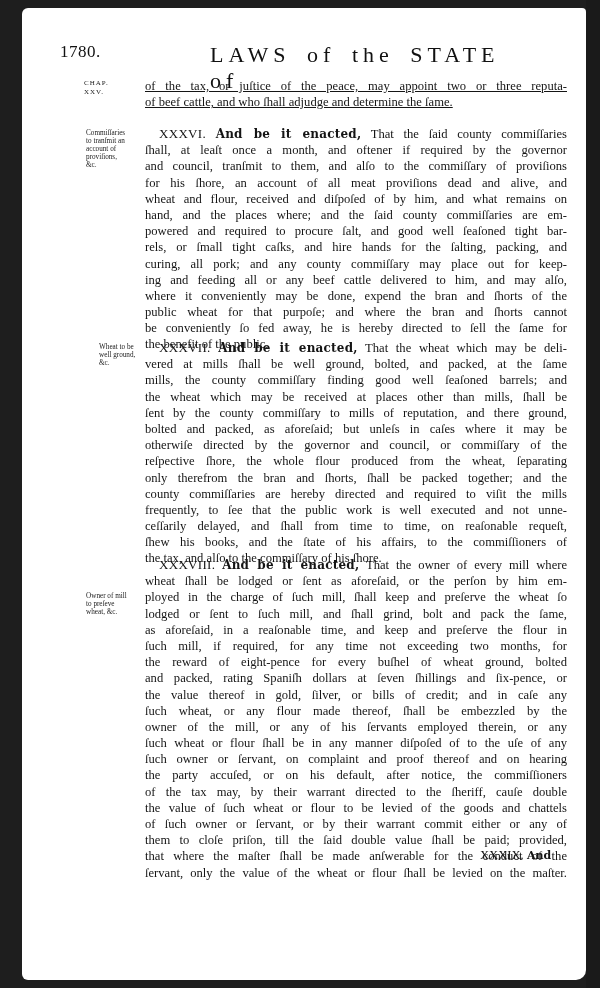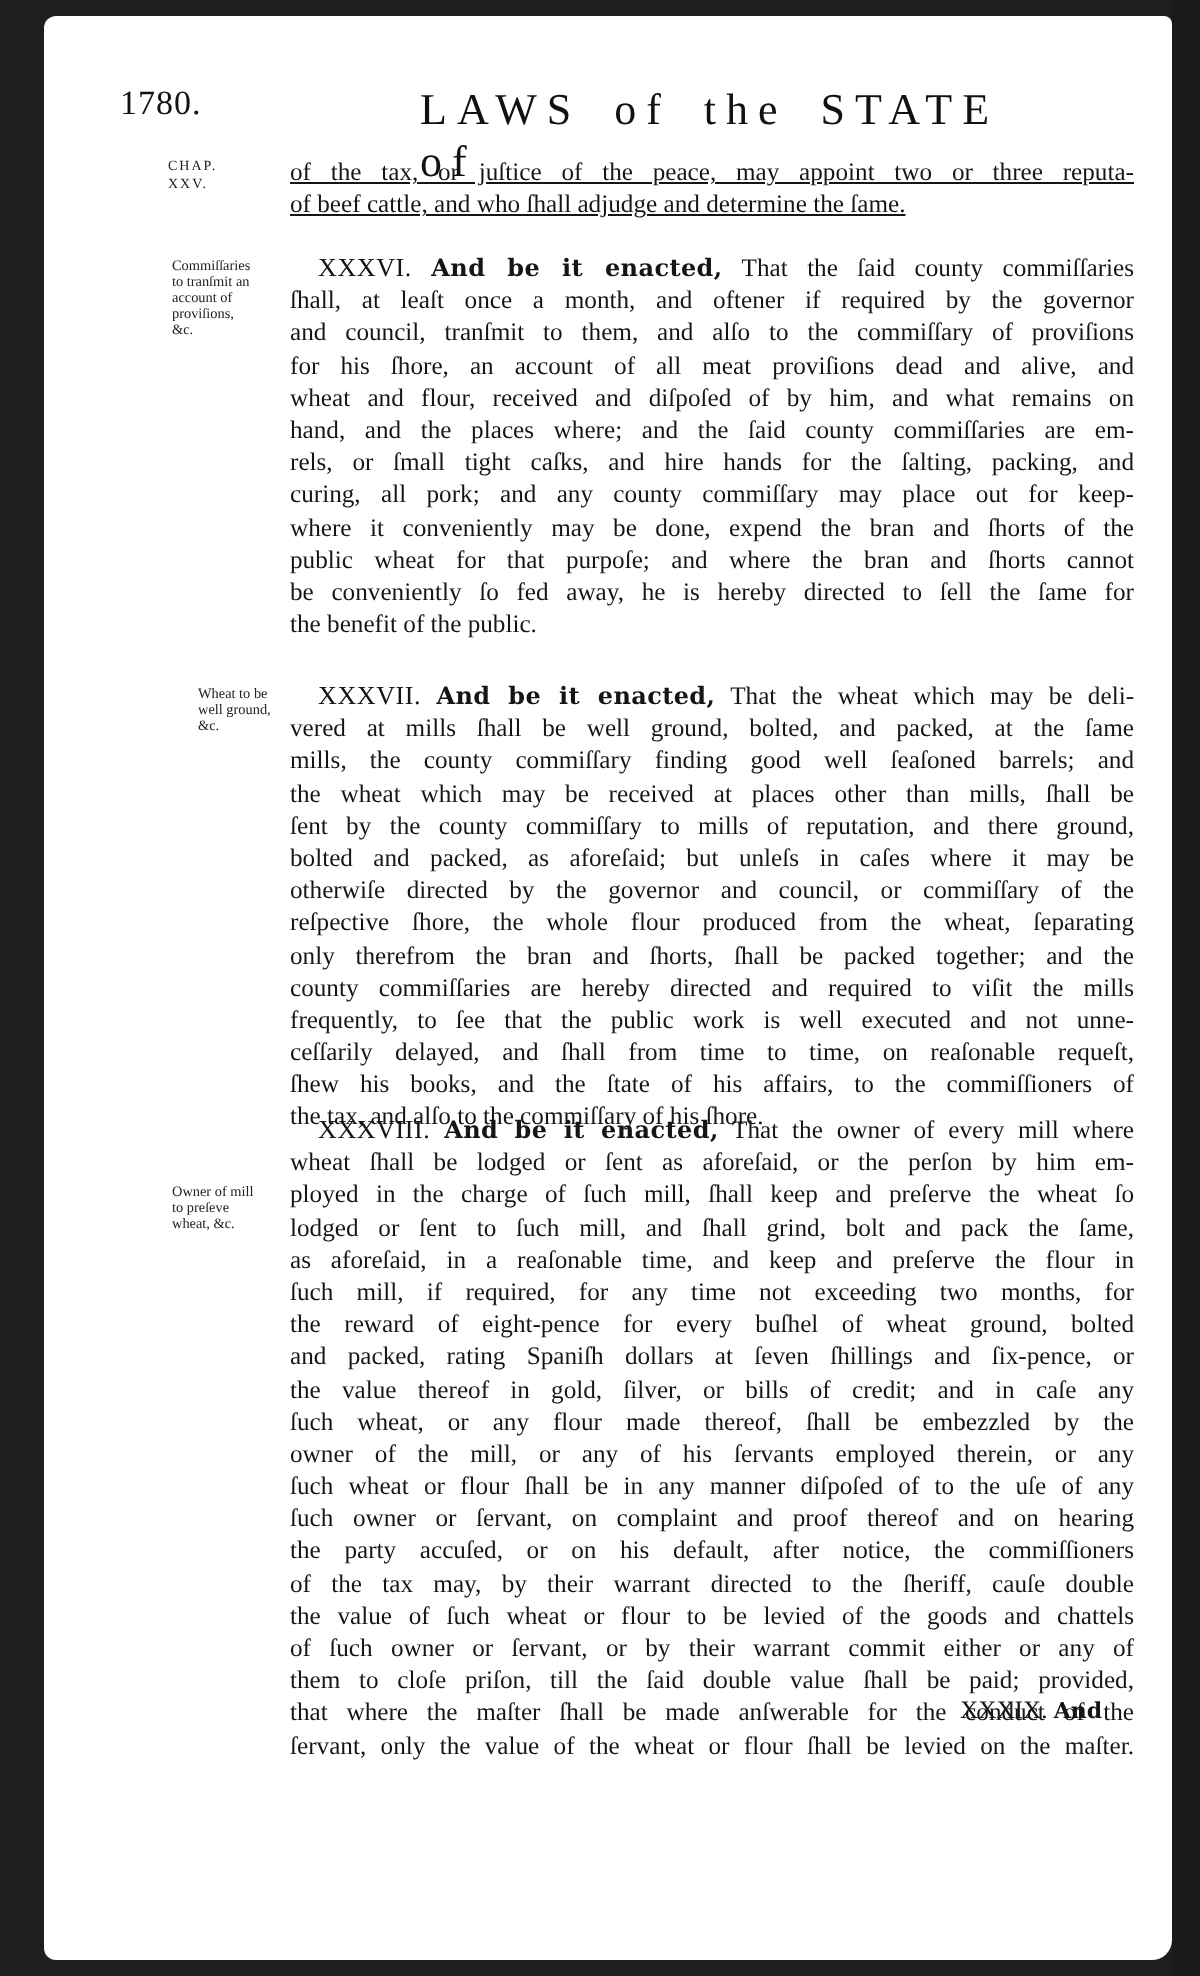--- a/index.html
+++ b/index.html
@@ -102,22 +102,24 @@
   <span class="line" style="padding-left:14px;">
     <span class="sec-num">XXXVI.</span>
     <span class="blackletter">And be it enacted,</span>
     <span>That the ſaid county commiſſaries</span>
   </span>
   <span class="line">ſhall, at leaſt once a month, and oftener if required by the governor</span>
   <span class="line">and council, tranſmit to them, and alſo to the commiſſary of proviſions</span>
   <span class="line">for his ſhore, an account of all meat proviſions dead and alive, and</span>
   <span class="line">wheat and flour, received and diſpoſed of by him, and what remains on</span>
   <span class="line">hand, and the places where; and the ſaid county commiſſaries are em-</span>
+  <span class="line">powered and required to procure ſalt, and good well ſeaſoned tight bar-</span>
   <span class="line">rels, or ſmall tight caſks, and hire hands for the ſalting, packing, and</span>
   <span class="line">curing, all pork; and any county commiſſary may place out for keep-</span>
+  <span class="line">ing and feeding all or any beef cattle delivered to him, and may alſo,</span>
   <span class="line">where it conveniently may be done, expend the bran and ſhorts of the</span>
   <span class="line">public wheat for that purpoſe; and where the bran and ſhorts cannot</span>
   <span class="line">be conveniently ſo fed away, he is hereby directed to ſell the ſame for</span>
   <span class="line last">the benefit of the public.</span>
 </div>
 
 <div class="sidenote" style="left:86px; top:343px;margin-left:13px;">
   <div>Wheat to be</div>
   <div>well ground,</div>
   <div>&amp;c.</div>

